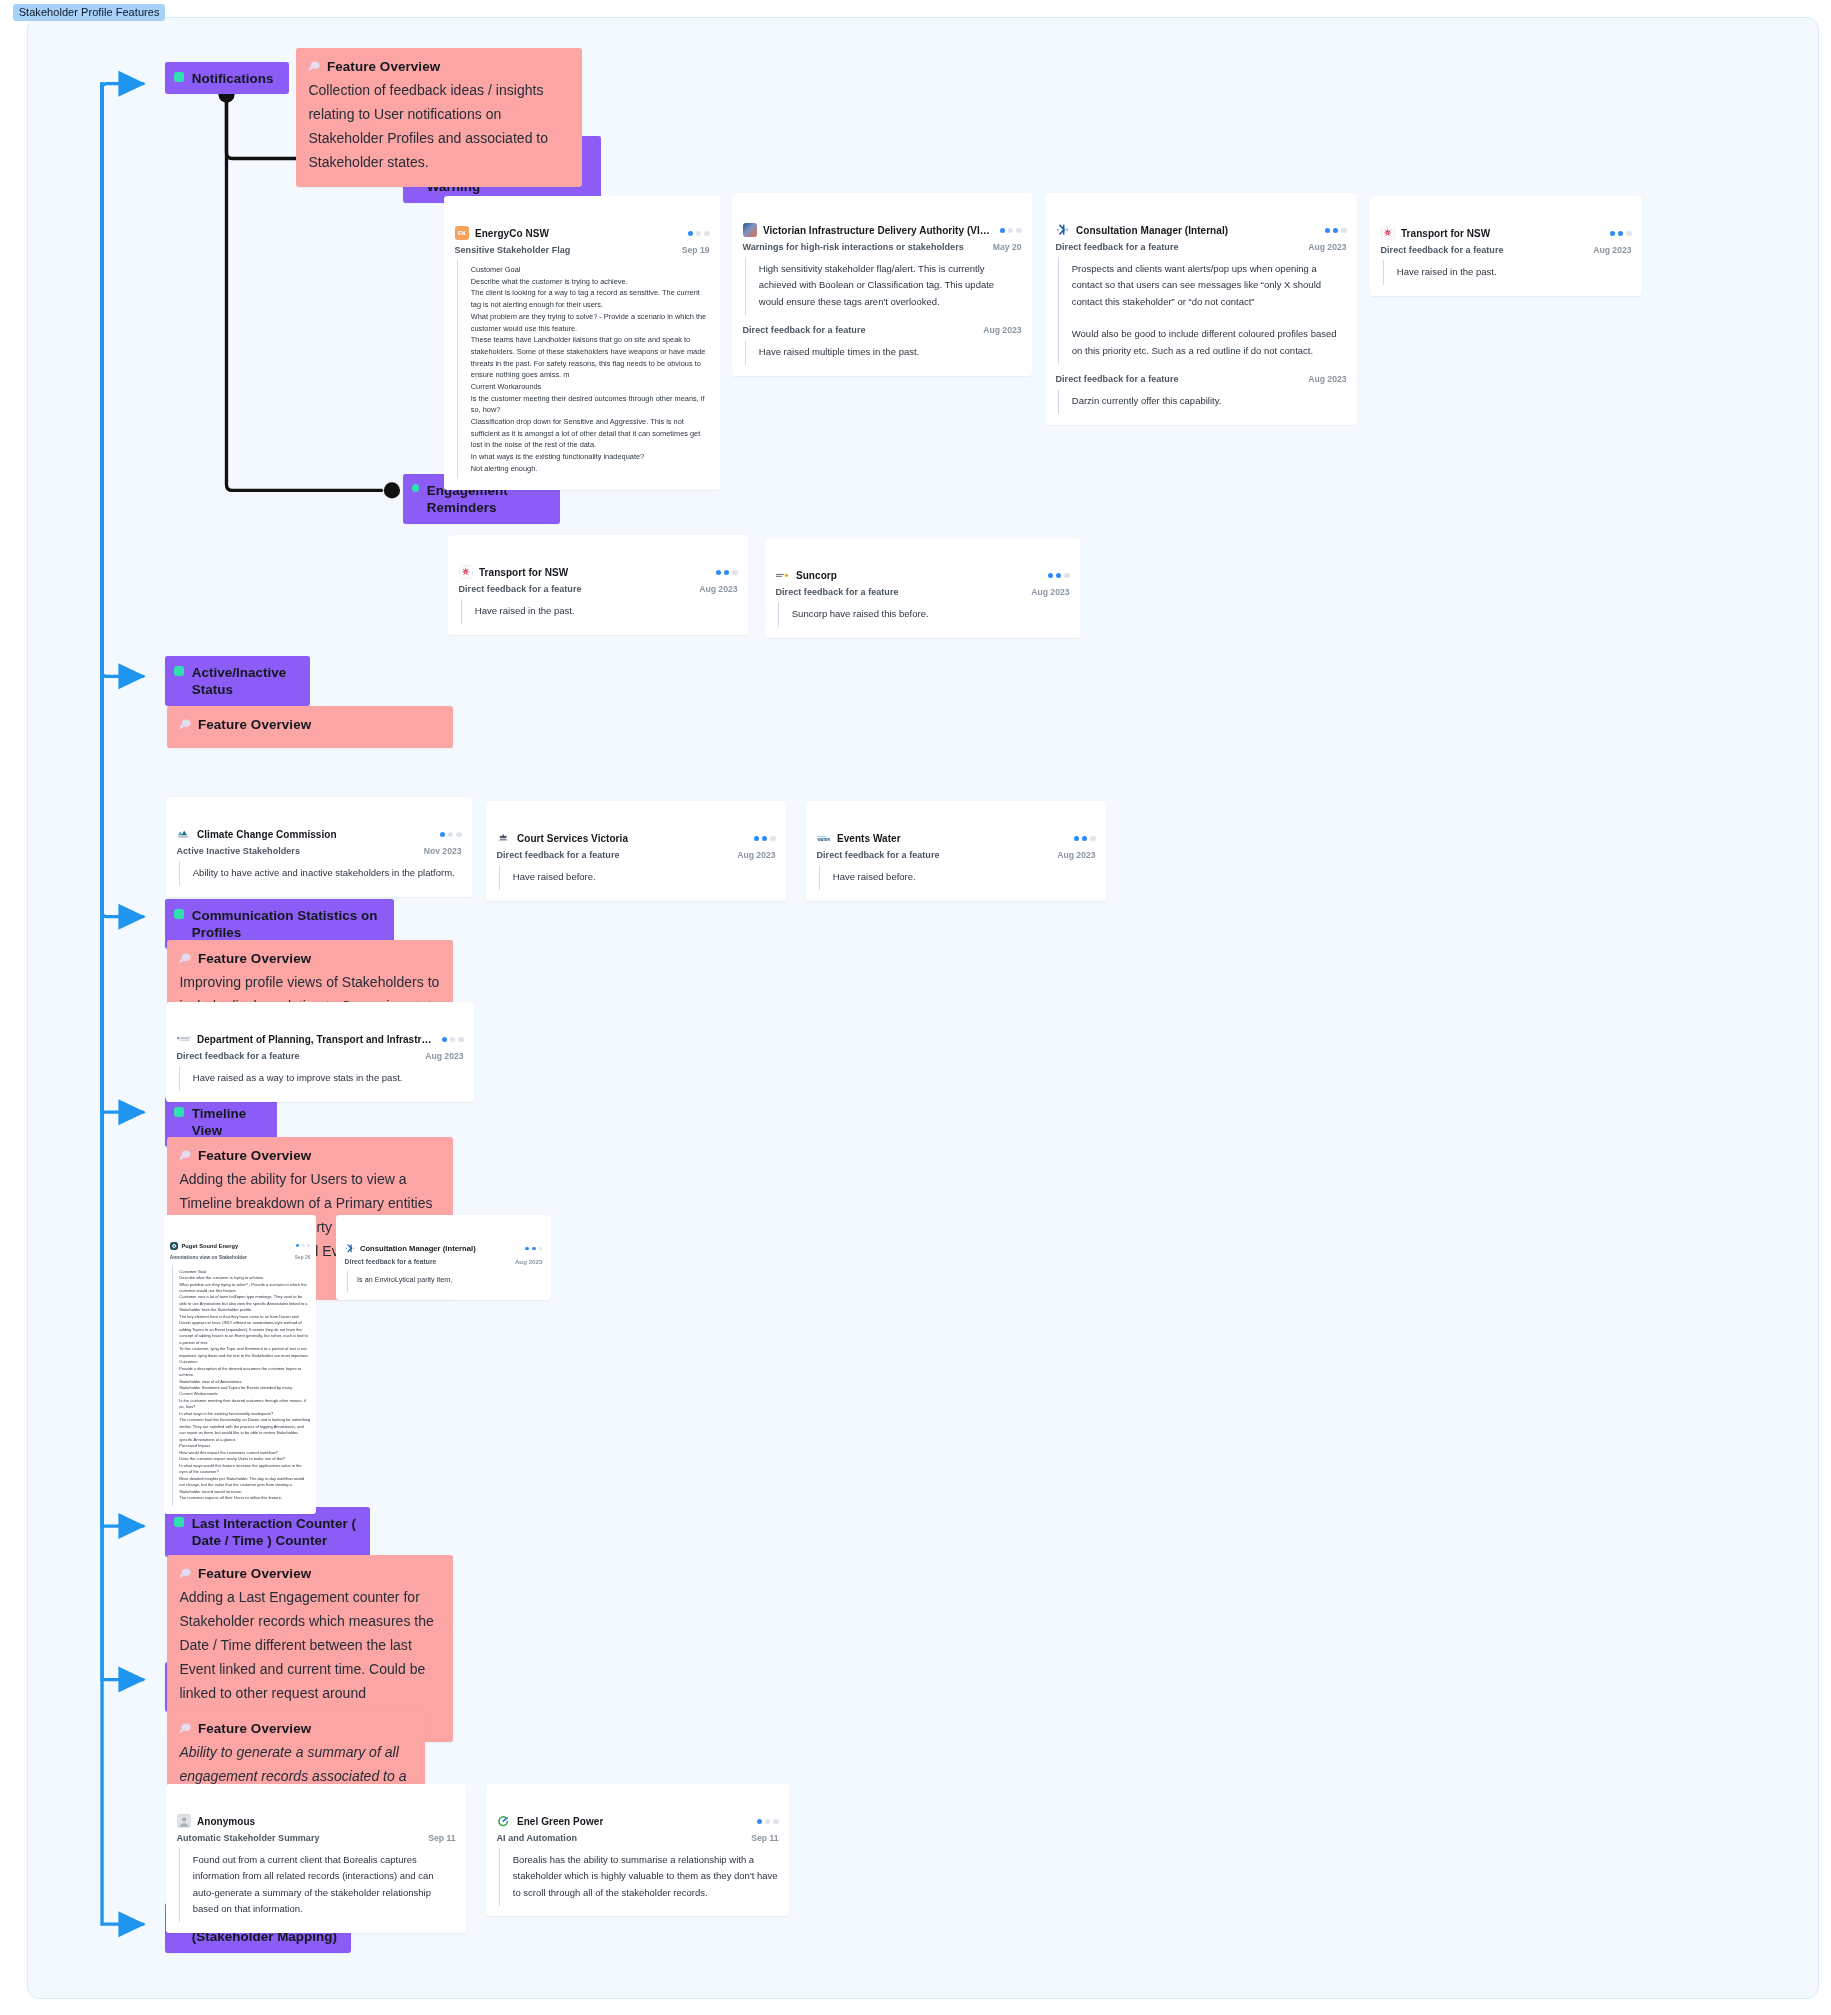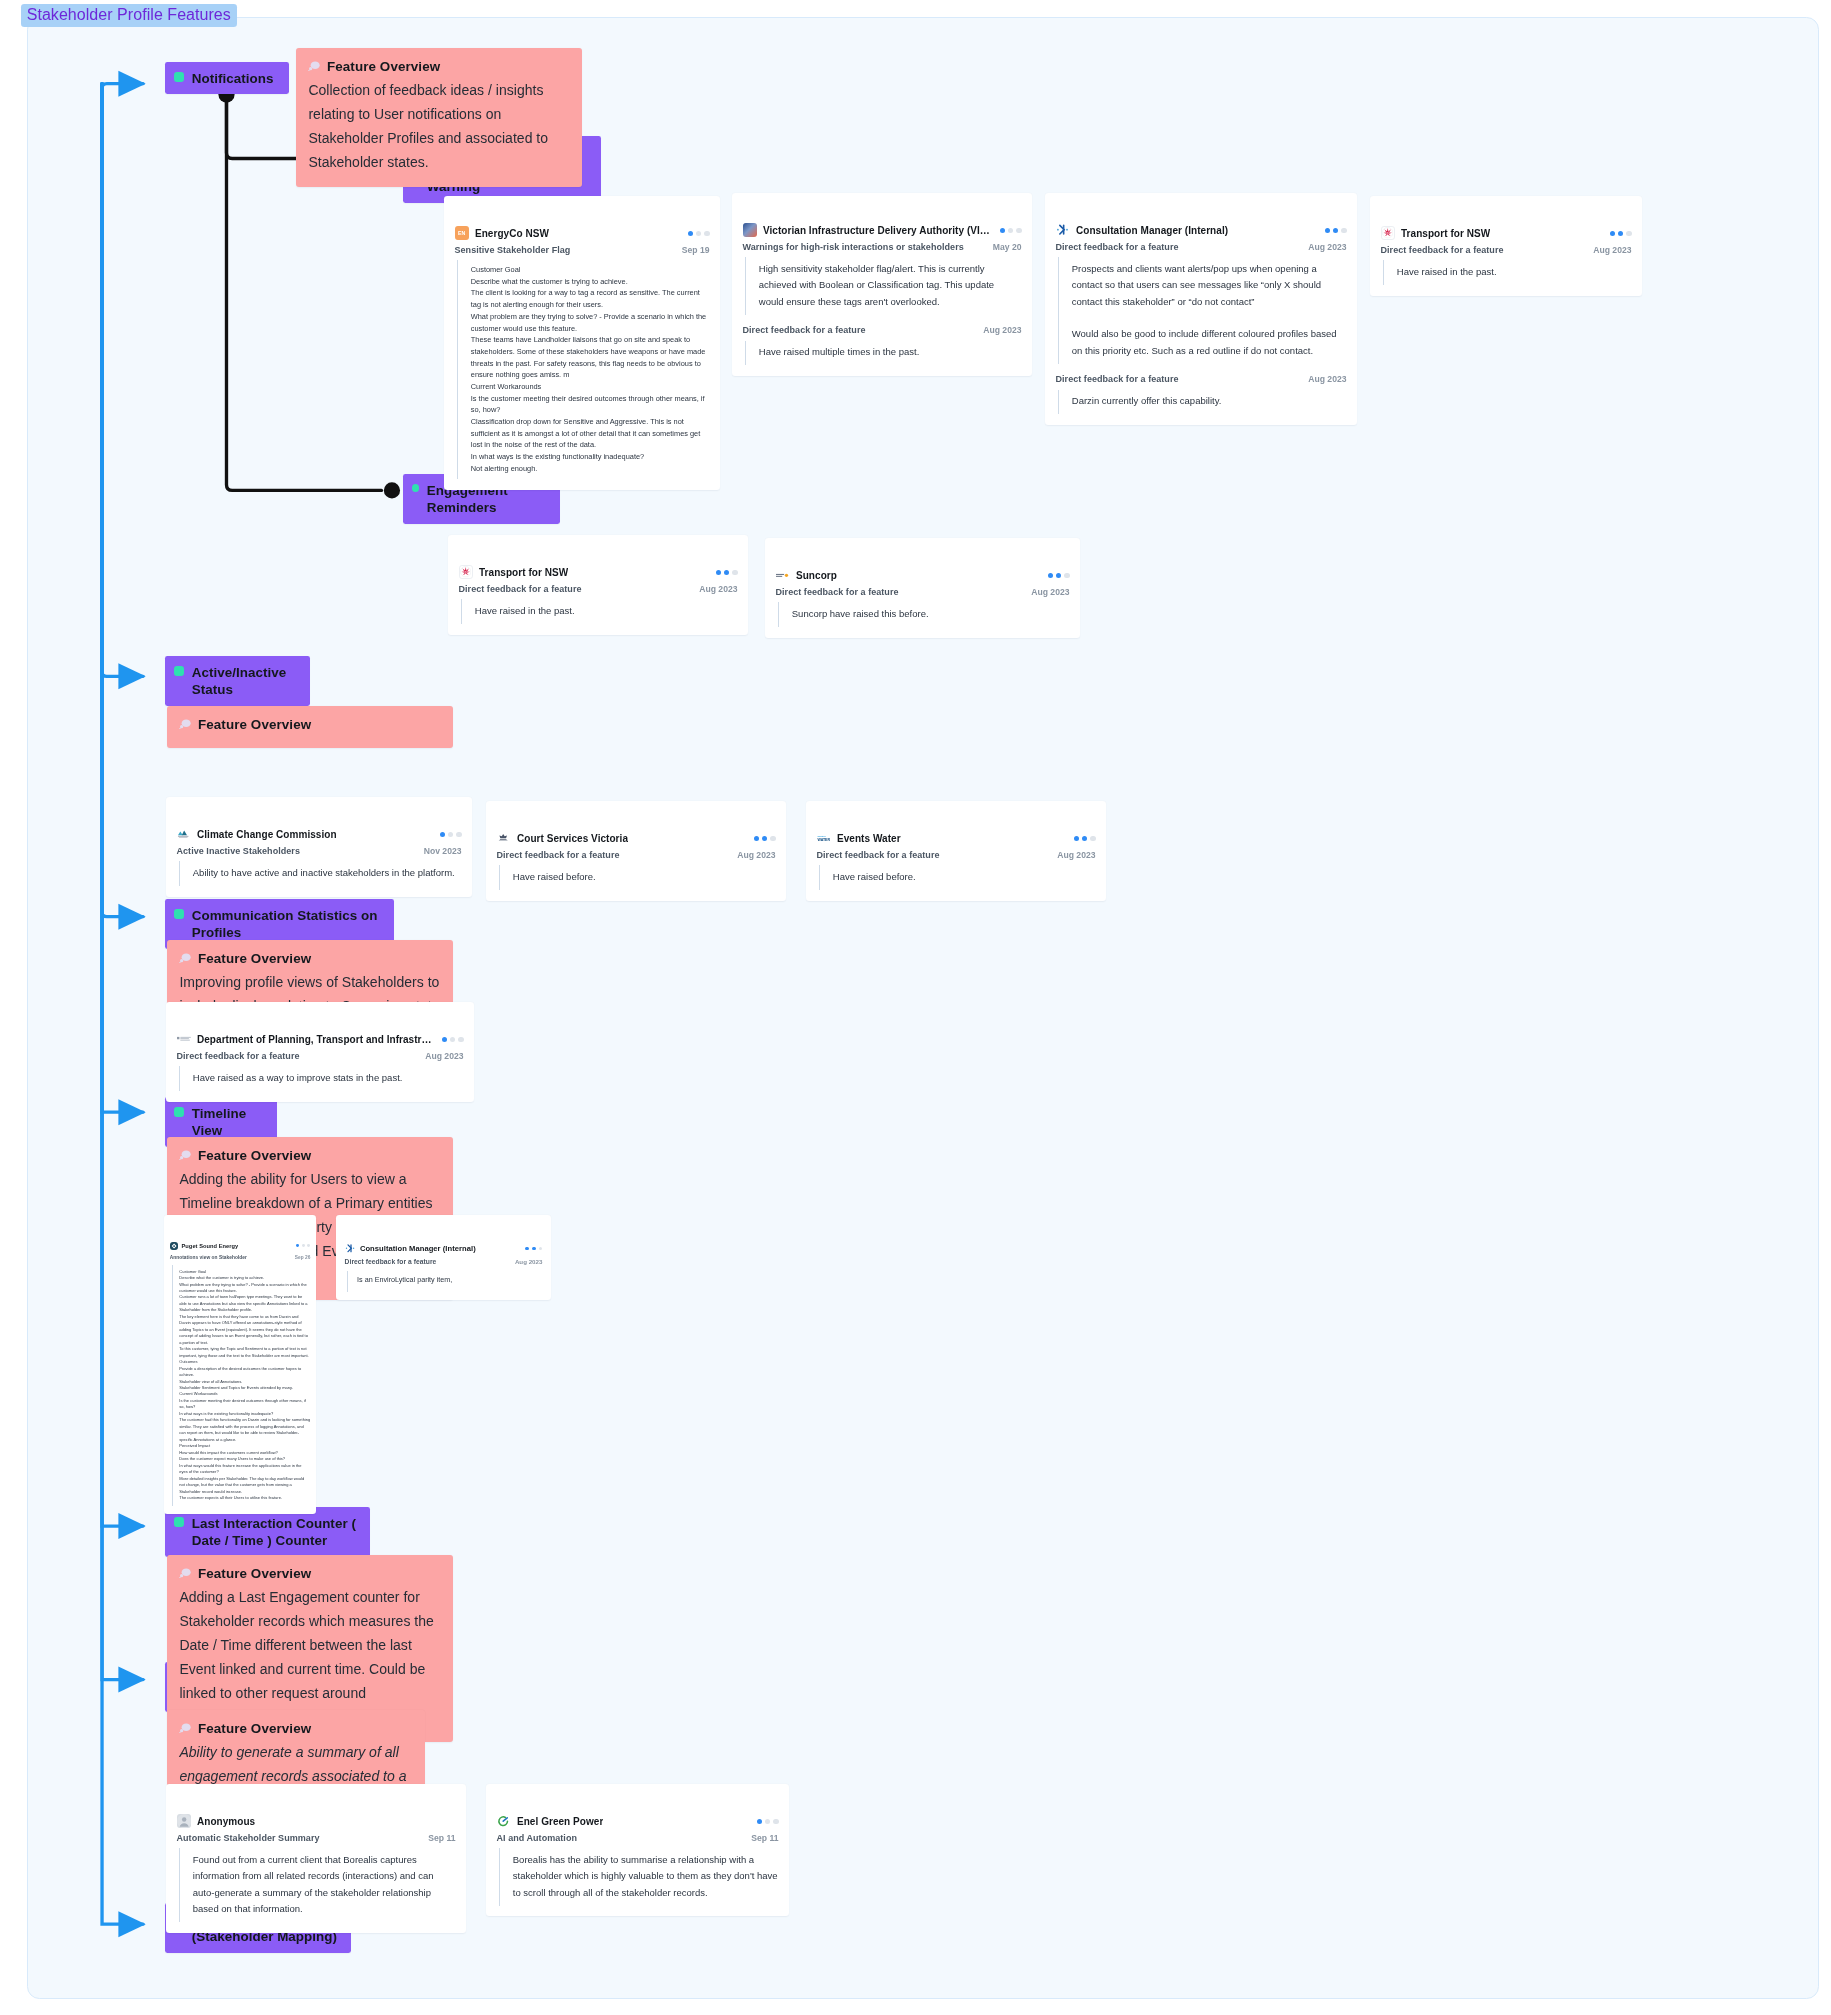--- a/index.html
+++ b/index.html
@@ -7,25 +7,25 @@
   body {
     width:1831px; height:2015px;
     font-family:"Liberation Sans", sans-serif;
     position:relative;
     overflow:hidden;
     color:#1f2933;
   }
 
   
   #board-title-chip{
-    position:absolute; left:21px; top:3.8px;
-    background:#a7d1f7; color:#6d28d9;
+    position:absolute; left:13px; top:3.8px;
+    background:#a7d1f7; color:#0f172a;
     border-radius:3.3px;
     padding:2.4px 5.7px 3.3px 5.7px;
-    font-size:16px; font-weight:400;
+    font-size:11px; font-weight:400;
     letter-spacing:0.05px;
     z-index:40;
   }
   #board-frame{
     position:absolute; left:27px; top:17px;
     width:1792px; height:1982px;
     background:#f3f9fe;
     border:1.4px solid #d8eafb;
     border-radius:12.4px;
   }

